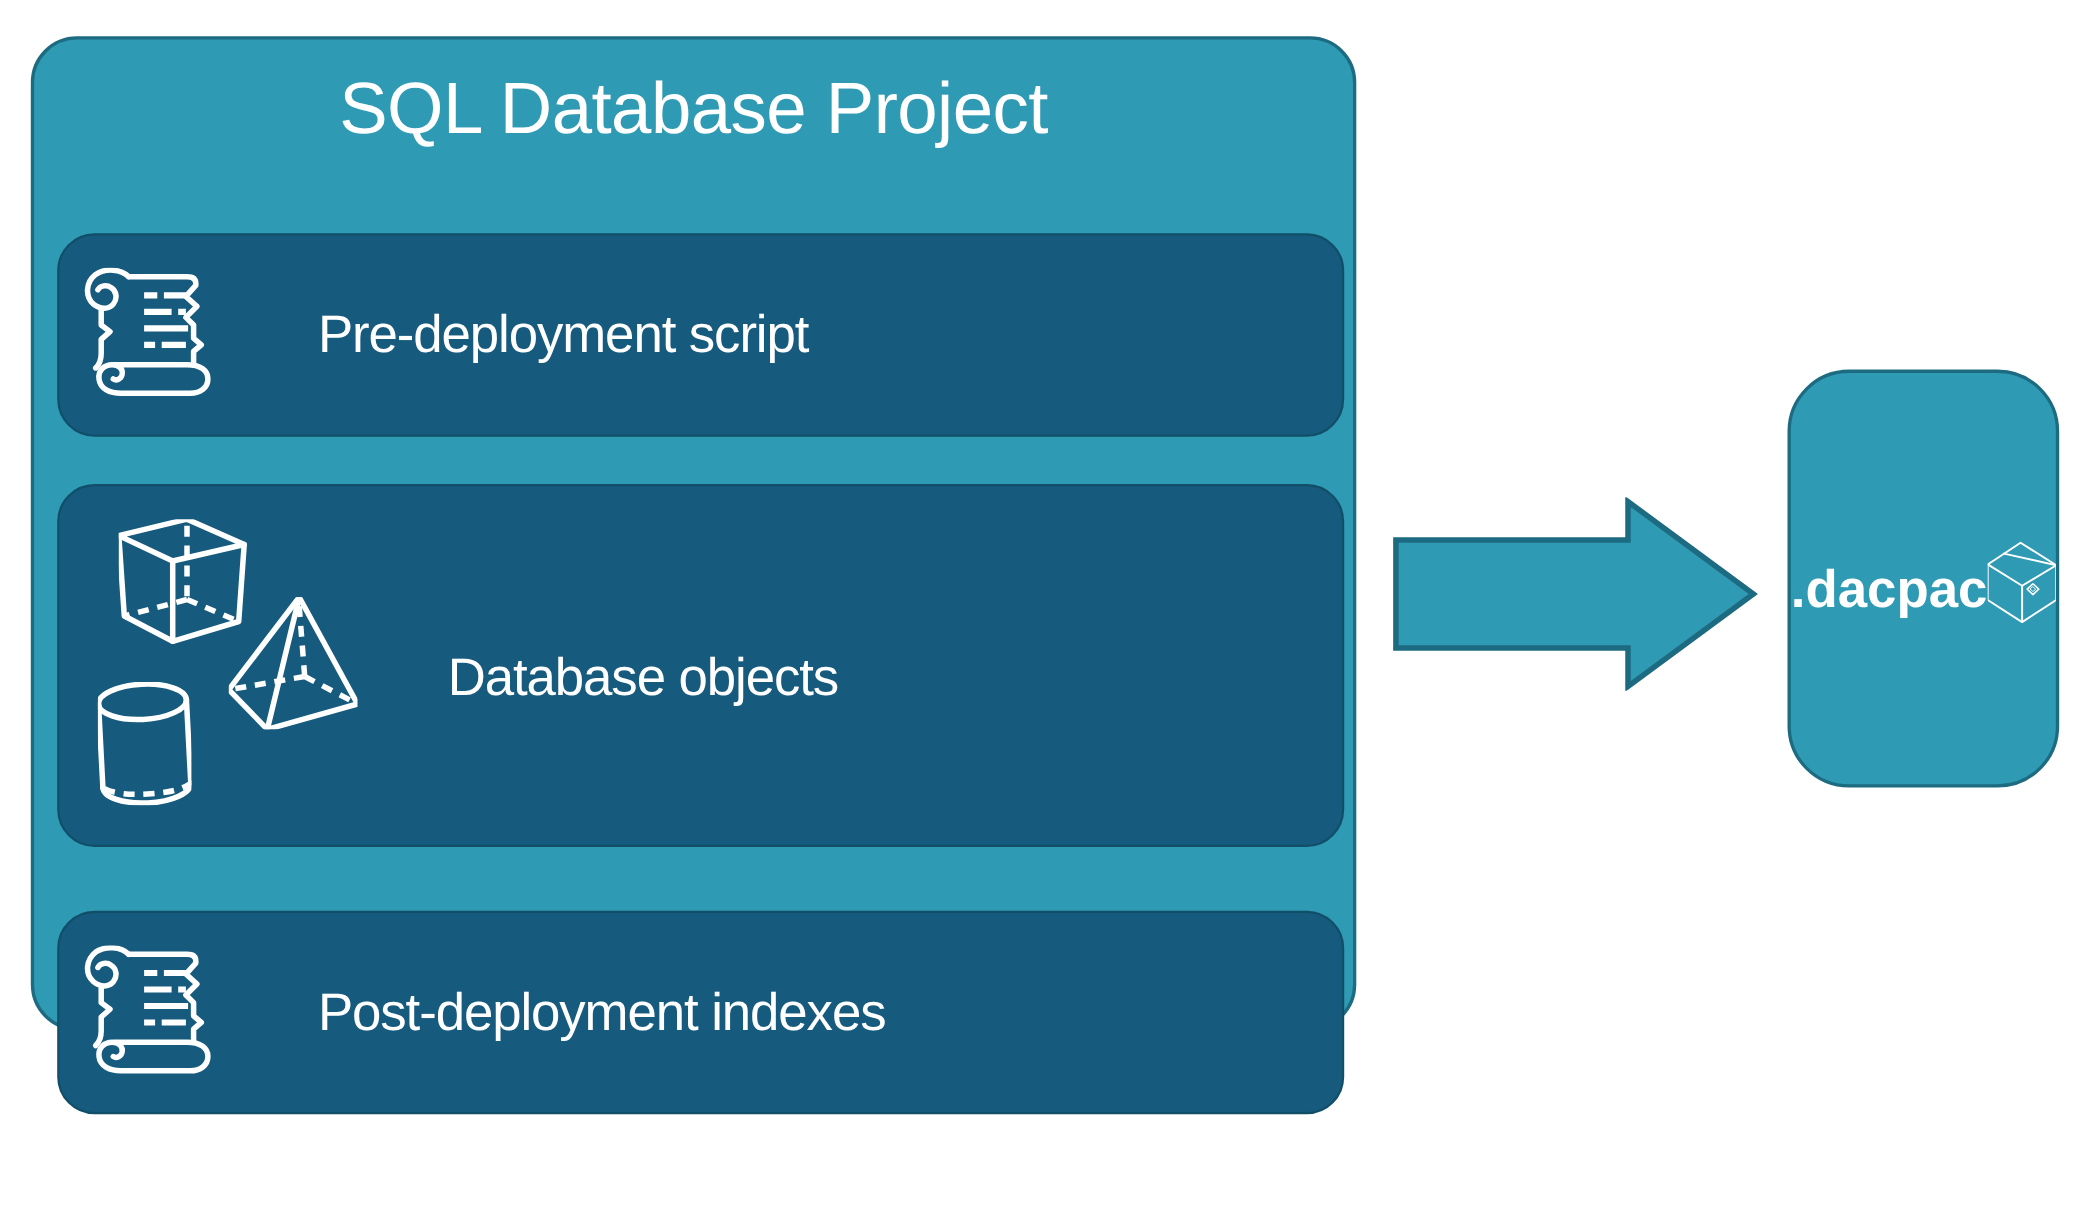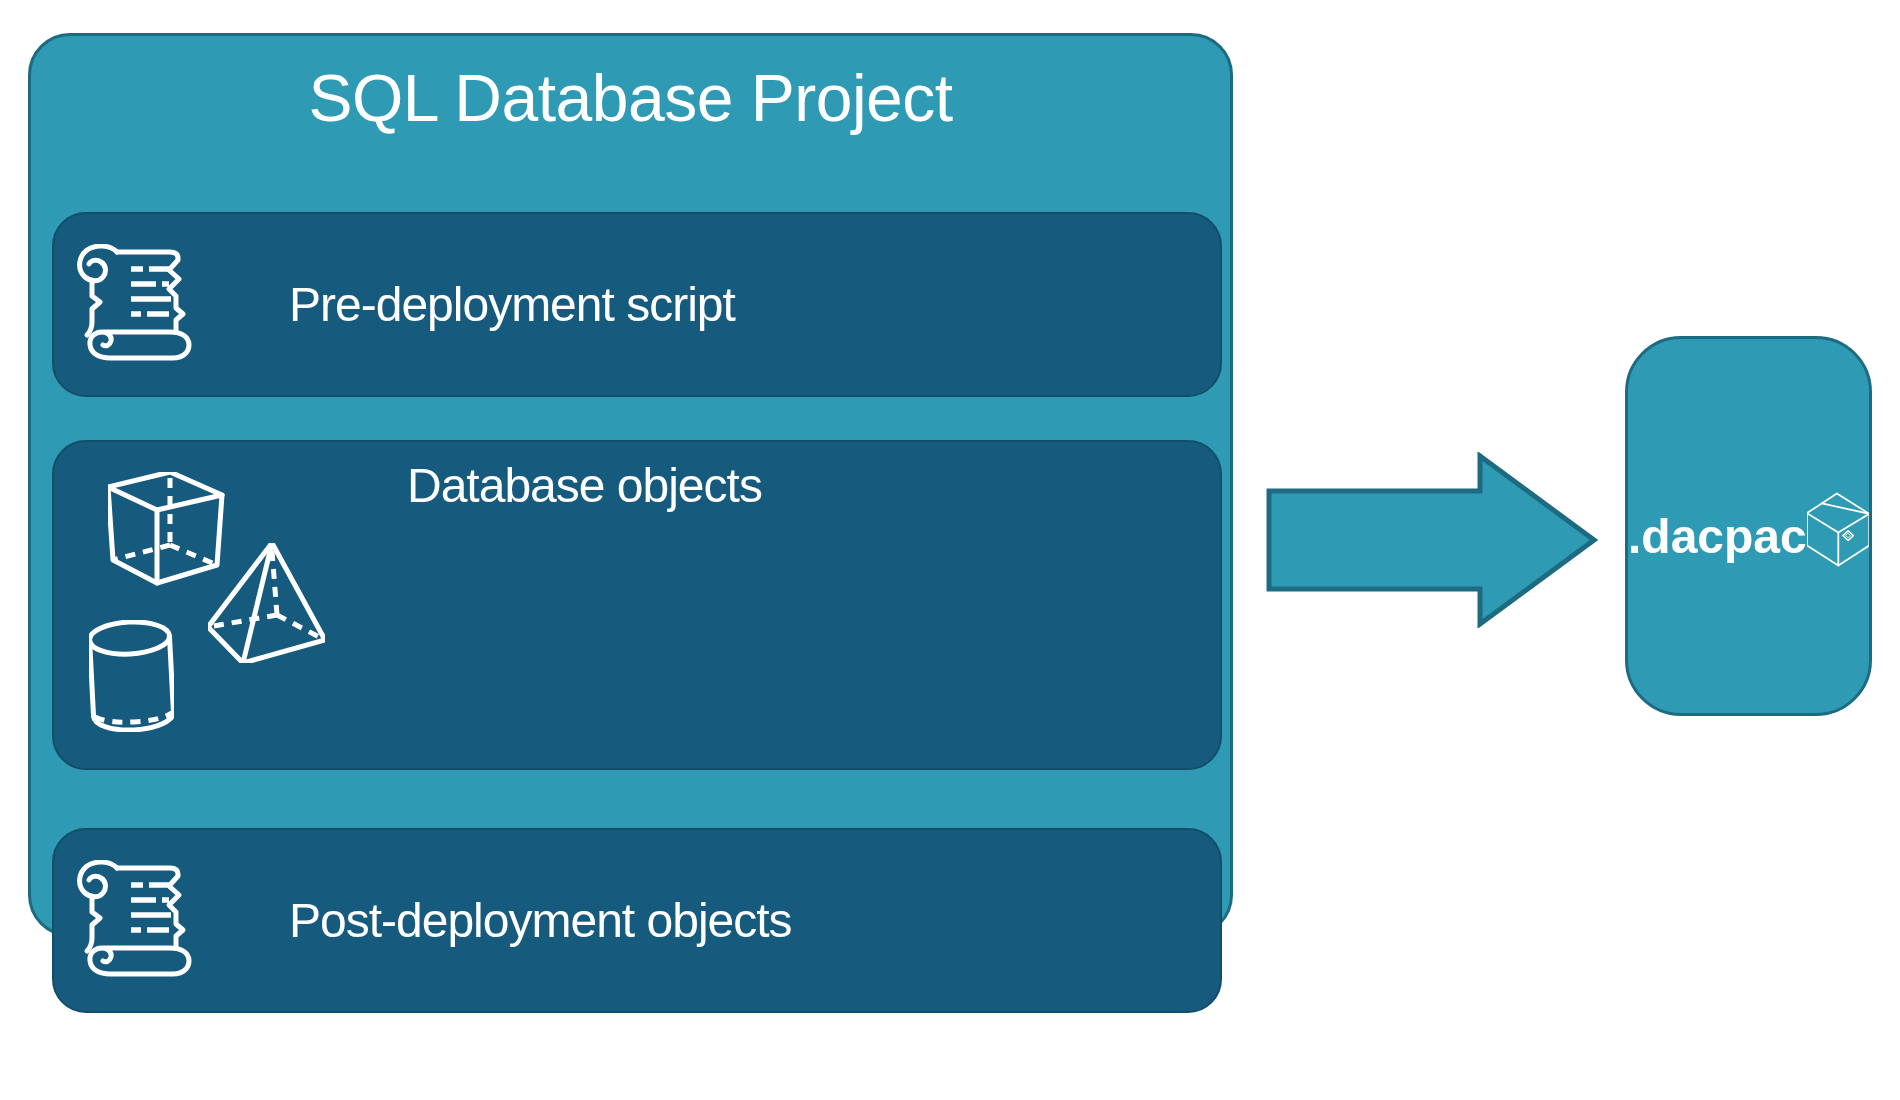--- a/index.html
+++ b/index.html
@@ -30,21 +30,21 @@
   .panel.pre  { top:176px; height:185px; }
   .panel.mid  { top:404px; height:330px; }
   .panel.post { top:792px; height:185px; }
   .panel-label {
     position:absolute; left:235px; top:0; bottom:0;
     display:flex; align-items:center;
     font-size:48px; letter-spacing:-1px; color:var(--text,#fff);
     white-space:nowrap;
   }
   .panel.mid .panel-label {
-    left:353px; flex-direction:row; align-items:flex-start; justify-content:center;
+    left:353px; flex-direction:column; align-items:flex-start; justify-content:center;
     line-height:64px; transform:translateY(12px);
   }
   .scroll-pos { position:absolute; left:18px; top:50%; transform:translateY(-50%); }
   .cube-pos      { position:absolute; left:54px;  top:30px; }
   .pyramid-pos   { position:absolute; left:154px; top:101px; }
   .cylinder-pos  { position:absolute; left:35px;  top:178px; }
   
   .arrow-wrap { position:absolute; left:1266px; top:452px; width:332px; height:176px; }
   .arrow-shape { fill:var(--teal,#2E9AB4); stroke:var(--teal-border,#1D6B80); stroke-width:5; }
   .arrow-label {
@@ -123,21 +123,21 @@
     <div class="panel post">
       <span class="scroll-pos">
         <svg width="134" height="118" viewBox="0 0 134 118">
           <path class="icon-stroke" d="M45,8 C38,1 24,0 15,6 C6,13 5,26 13,33 C19,38 27,38 31,33 C35,28 34,21 29,18 C25,15 19,16 17,20"></path>
           <path class="icon-stroke" d="M45,8 L98,8 C103,8 106,10 106,14 L106,16 L97,26 L107,35 L97,45 L104,52 L104,64 L111,70 L104,76 L104,88"></path>
           <path class="icon-stroke" d="M20,38 L20,52 L28,58 L20,65 L20,78 C20,84 18,88 15,91"></path>
           <path class="icon-stroke" d="M32,88 L98,88 C110,88 117,93 117,101 C117,109 110,114 101,114 L38,114 C28,114 19,110 18,101 C17,93 23,88 30,88 C36,88 40,92 39,97 C38,101 34,103 31,101"></path>
           <path class="icon-line" d="M59,25 H71 M77,25 H97 M59,40 H84 M90,40 H97 M59,55 H99 M59,70 H69 M75,70 H97"></path>
         </svg>
       </span>
-      <div class="panel-label">Post-deployment objects</div>
+      <div class="panel-label">Post-deployment indexes</div>
     </div>
   </div>
 
   <div class="arrow-wrap">
     <svg width="332" height="176" viewBox="0 0 332 176">
       <path class="arrow-shape" d="M3,39 H214 V4 L328,88 L214,172 V137 H3 Z"></path>
     </svg>
   </div>
 
   <div class="dacpac-box">

